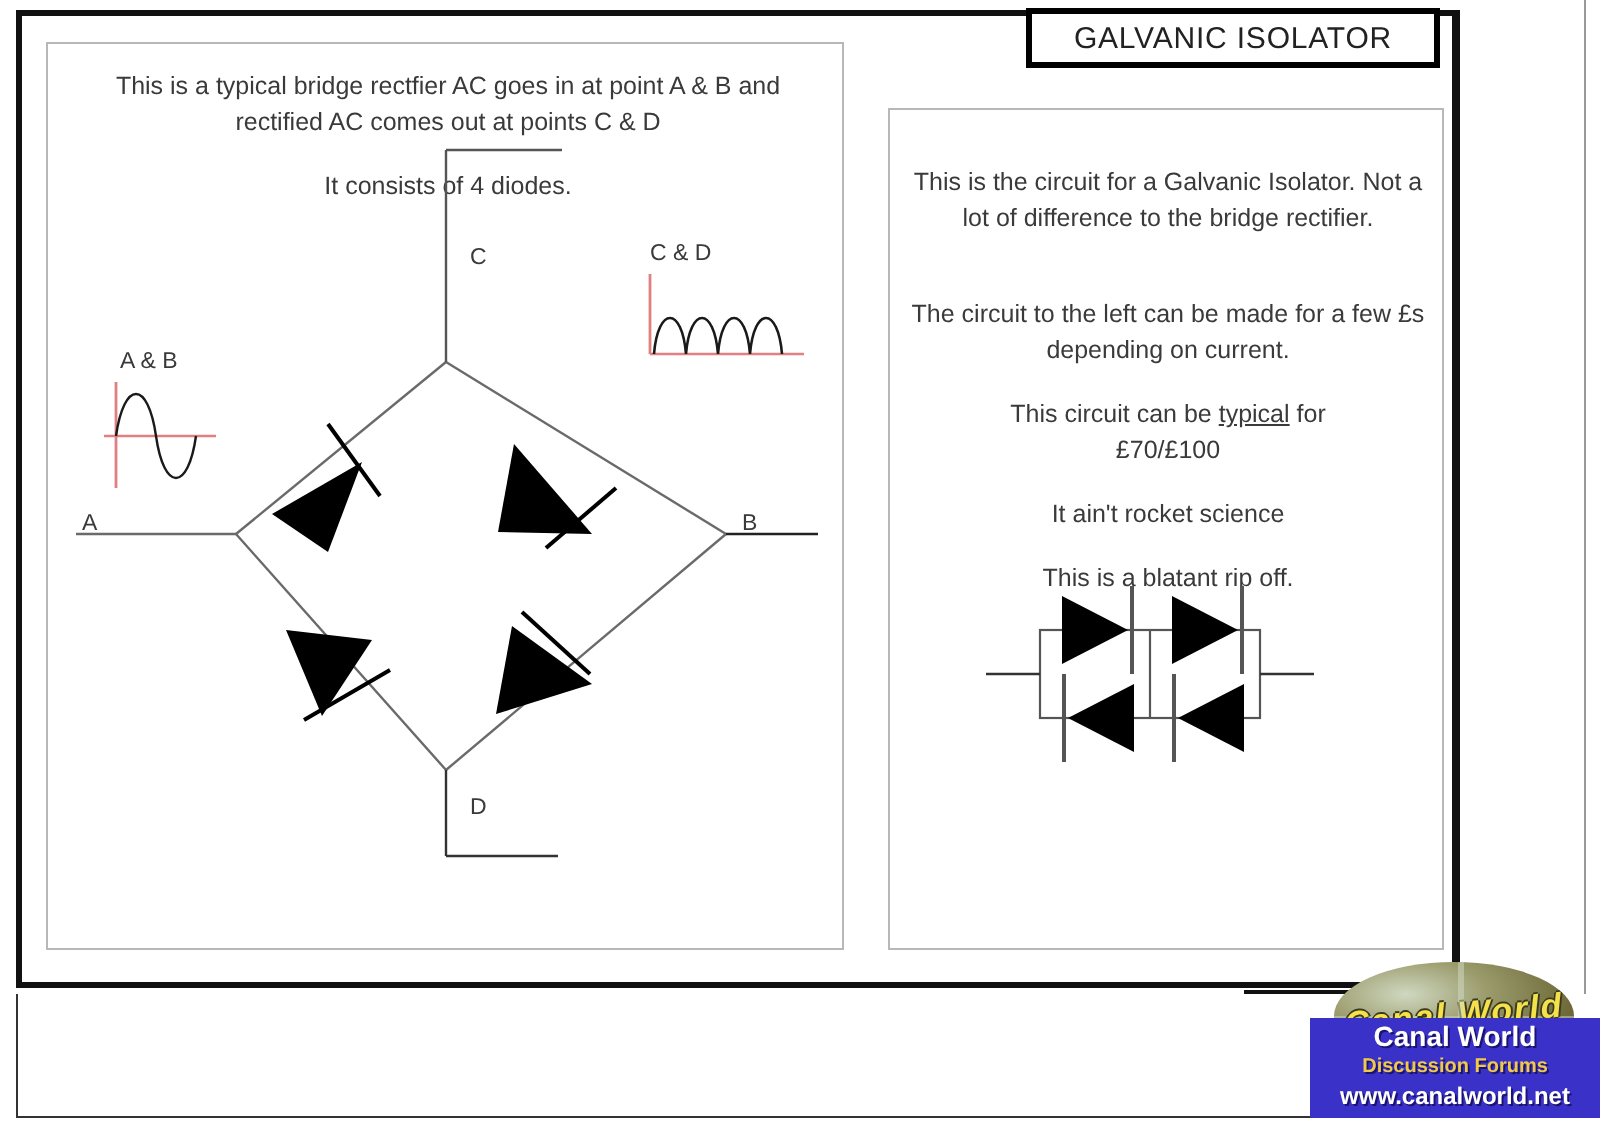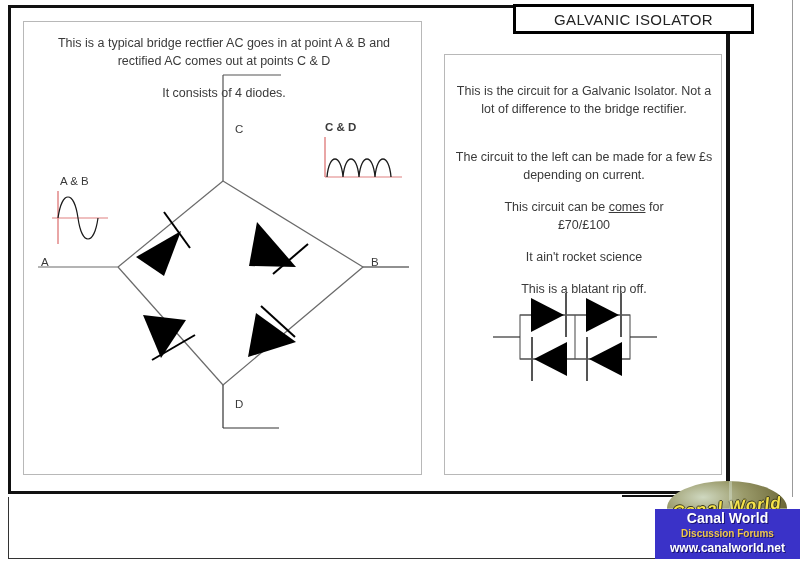--- a/index.html
+++ b/index.html
@@ -63,21 +63,21 @@
     width: 3px;
     height: 489px;
     background: #111111;
   }
 
   
   .title-box {
     position: absolute;
     left: 513px;
     top: 4px;
-    width: 241px;
+    width: 207px;
     height: 30px;
     box-sizing: border-box;
     border: 3px solid #000000;
     background: #ffffff;
     display: flex;
     align-items: center;
     justify-content: center;
     z-index: 6;
   }
   .title-box .title-text {
@@ -258,21 +258,21 @@
 
     <div class="para lp-para-1">This is a typical bridge rectfier AC goes in at point A &amp; B and rectified AC comes out at points C &amp; D</div>
     <div class="para lp-para-2">It consists of 4 diodes.</div>
 
     <span class="circ-label" style="left:17px; top:234px;">A</span>
     <span class="circ-label" style="left:347px; top:234px;">B</span>
     <span class="circ-label" style="left:211px; top:101px;">C</span>
     <span class="circ-label" style="left:211px; top:376px;">D</span>
 
     <span class="circ-label" style="left:36px; top:153px;">A &amp; B</span>
-    <span class="circ-label" style="left:301px; top:99px;font-weight:bold;">C &amp; D</span>
+    <span class="circ-label" style="left:301px; top:99px;">C &amp; D</span>
 
     <svg class="svg-layer" width="399" height="454" viewBox="0 0 399 454">
 
       <g stroke="#6a6a6a" stroke-width="1.2" fill="none">
 
         <line x1="94" y1="245" x2="199" y2="159"></line>
 
         <line x1="199" y1="159" x2="339" y2="245"></line>
 
         <line x1="94" y1="245" x2="199" y2="363"></line>
@@ -326,21 +326,21 @@
       </g>
     </svg>
   </div>
 
   <div class="panel" id="right-panel">
 
     <div class="para rp-para rp-para-2">The circuit to the left can be made for a few £s depending on current.</div>
     <div class="para rp-para rp-para-1">This is the circuit for a Galvanic Isolator. Not a lot of difference to the bridge rectifier.</div>
 
     <div class="para rp-para rp-para-3">
-      <span>This circuit can be </span><span class="underline-word">comes</span><span> for</span><br>
+      <span>This circuit can be </span><span class="underline-word">typical</span><span> for</span><br>
       <span>£70/£100</span>
     </div>
 
     <div class="para rp-para rp-para-5">This is a blatant rip off.</div>
     <div class="para rp-para rp-para-4">It ain't rocket science</div>
 
     <svg class="svg-layer" width="278" height="421" viewBox="0 0 278 421">
 
       <g stroke="#555555" stroke-width="1.1" fill="none">
         <rect x="75" y="260" width="110" height="44"></rect>

